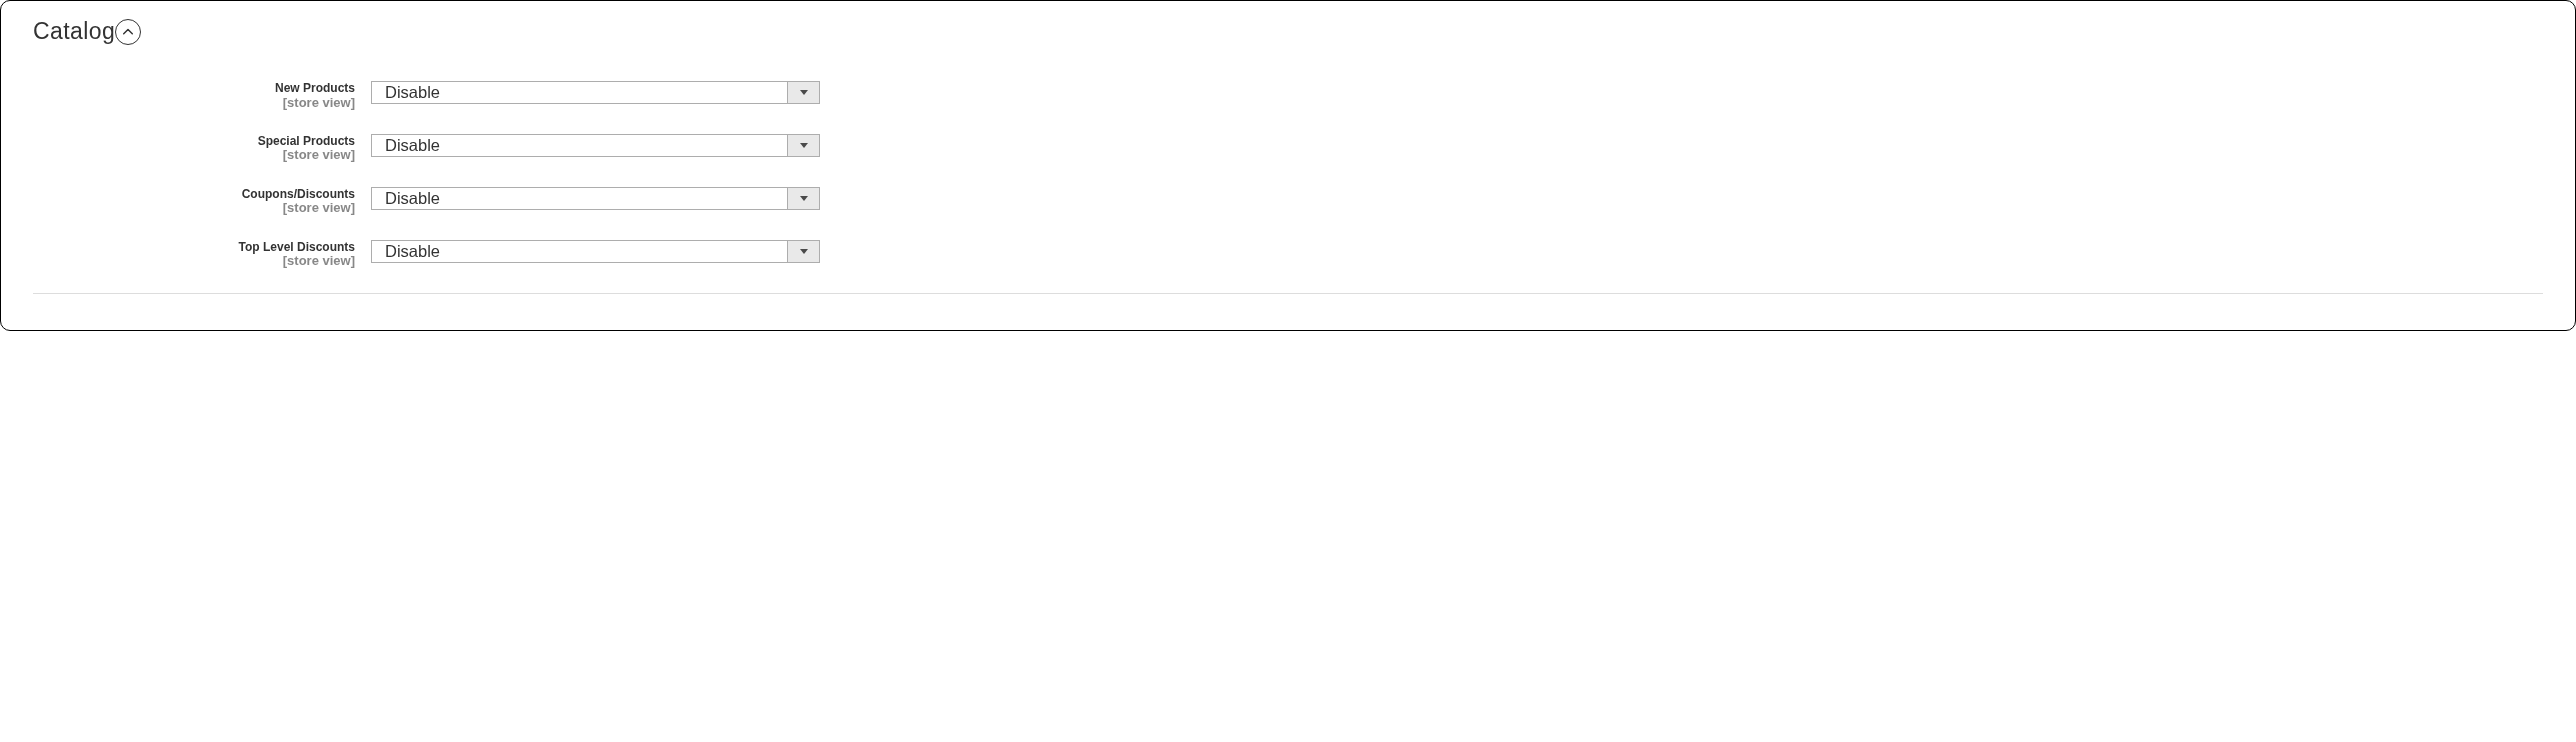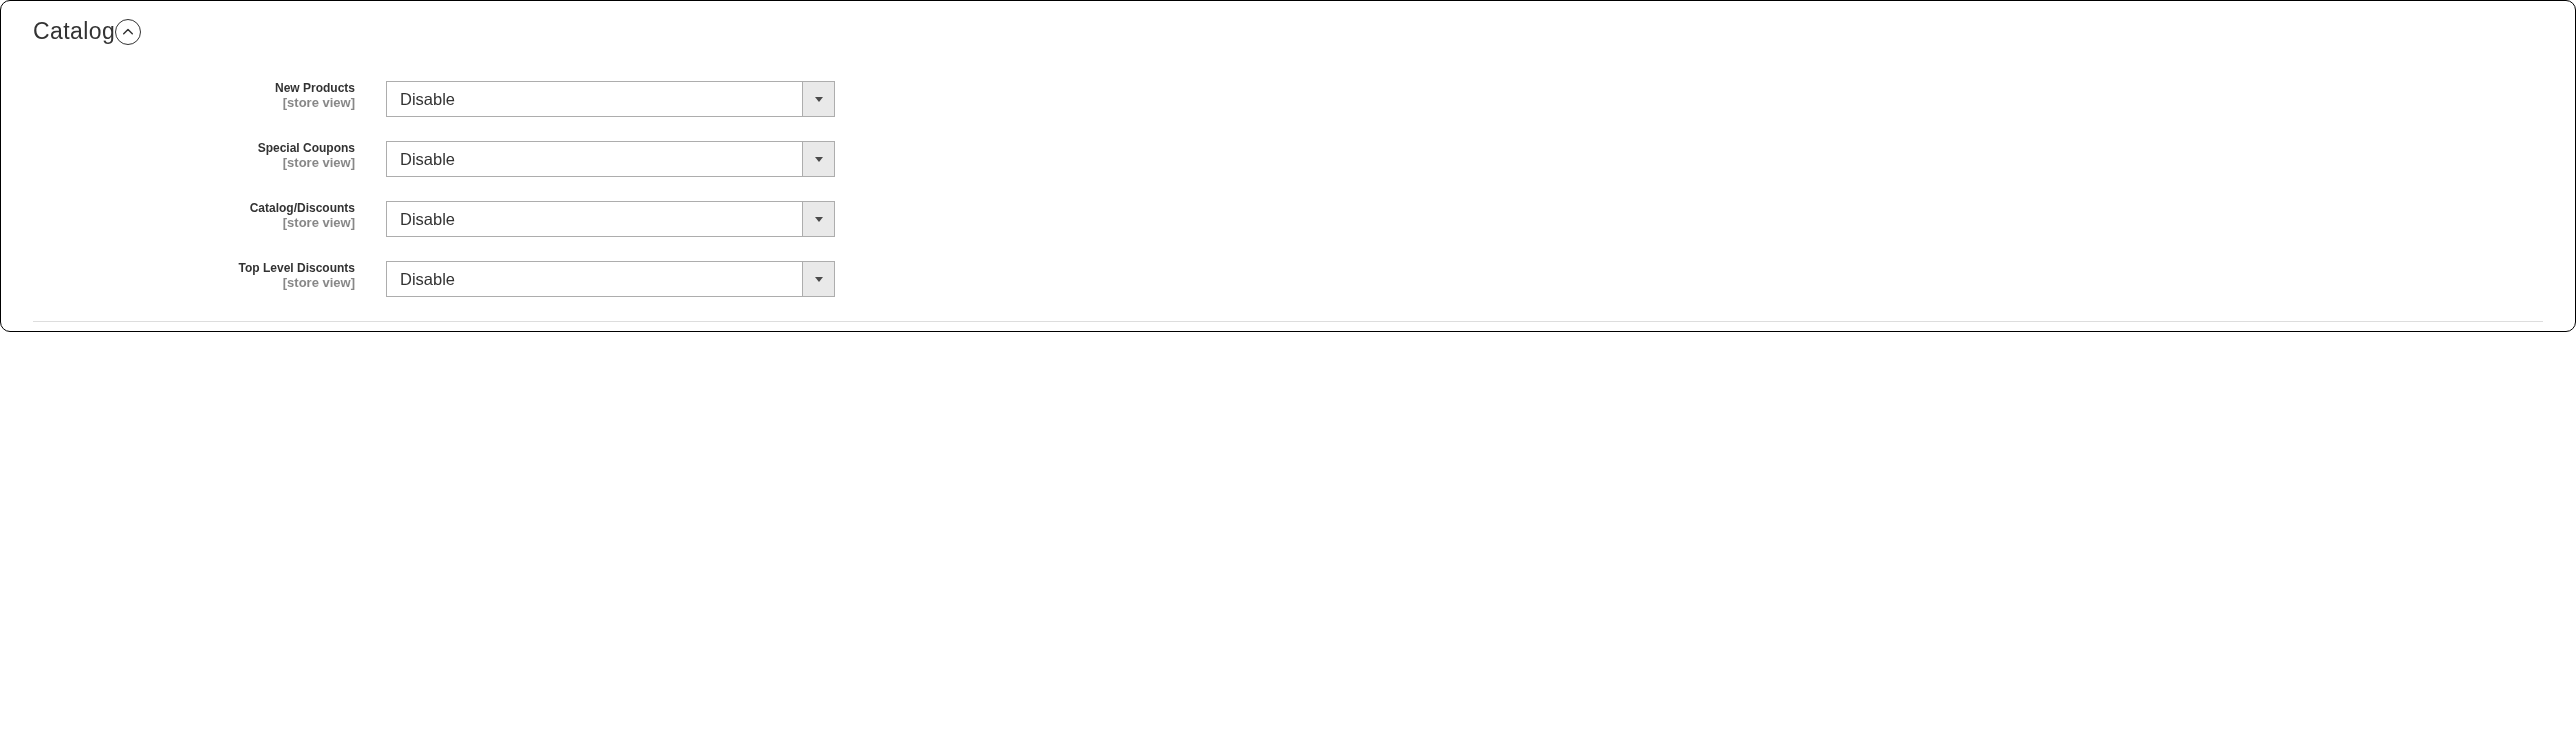--- a/index.html
+++ b/index.html
@@ -90,24 +90,23 @@
     }
     
     .control-col {
       flex: 0 0 449px;
     }
     
     .select-wrap {
       position: relative;
       display: flex;
       width: 449px;
-      height: 36px;
+      height: 23px;
       border: 0.7px solid #adadad;
       background: #f9a8d4;
-      margin-left: 15px;
     }
     
     .select-value {
       flex: 1;
       padding: 7.2px 13px;
       font-size: 16.5px;
       color: #333;
       display: flex;
       align-items: center;
       background: #fff;
@@ -161,36 +160,36 @@
           <div class="select-value">Disable</div>
           <div class="select-arrow">
             <div class="triangle-down"></div>
           </div>
         </div>
       </div>
     </div>
 
     <div class="form-row">
       <div class="label-col">
-        <div class="field-label">Special Coupons</div>
-        <div class="field-scope">[store view]</div>
-      </div>
-      <div class="control-col">
-        <div class="select-wrap">
-          <div class="select-value">Disable</div>
-          <div class="select-arrow">
-            <div class="triangle-down"></div>
-          </div>
-        </div>
-      </div>
-    </div>
-
-    <div class="form-row">
-      <div class="label-col">
-        <div class="field-label">Catalog/Discounts</div>
+        <div class="field-label">Special Products</div>
+        <div class="field-scope">[store view]</div>
+      </div>
+      <div class="control-col">
+        <div class="select-wrap">
+          <div class="select-value">Disable</div>
+          <div class="select-arrow">
+            <div class="triangle-down"></div>
+          </div>
+        </div>
+      </div>
+    </div>
+
+    <div class="form-row">
+      <div class="label-col">
+        <div class="field-label">Coupons/Discounts</div>
         <div class="field-scope">[store view]</div>
       </div>
       <div class="control-col">
         <div class="select-wrap">
           <div class="select-value">Disable</div>
           <div class="select-arrow">
             <div class="triangle-down"></div>
           </div>
         </div>
       </div>

